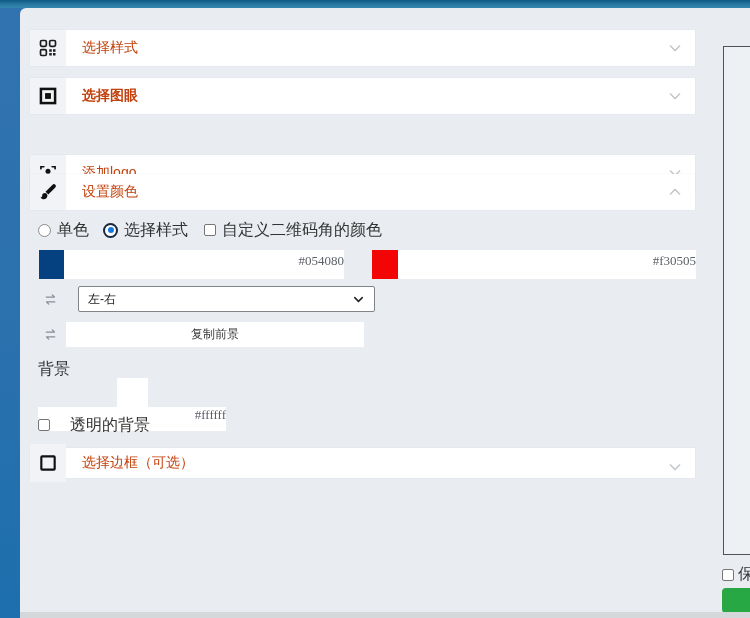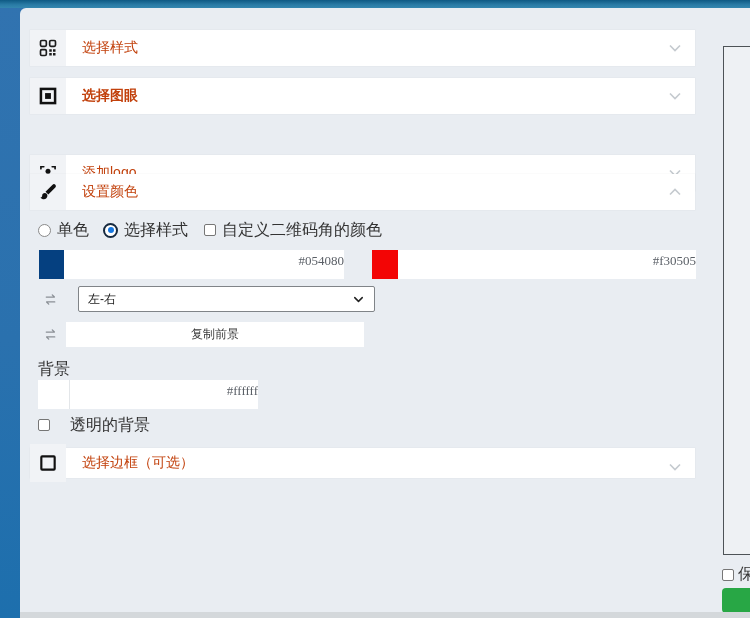--- a/index.html
+++ b/index.html
@@ -184,21 +184,21 @@
       <svg viewBox="0 0 24 24" fill="none" stroke="#8a8f95" stroke-width="1.8" stroke-linecap="round" stroke-linejoin="round">
           <path d="M6 8.5h11.5l-3-3"></path>
           <path d="M18 15.5H6.5l3 3"></path>
         </svg>
     </span>
     <button class="whitebtn" style="width:298px;margin-left:4px;">复制前景</button>
   </div>
 
   <div class="small" style="position:absolute;left:18px;top:351px;">背景</div>
 
-  <div class="row" style="left:18px;top:370px;height:33px;">
+  <div class="row" style="left:18px;top:370px;height:33px;flex-direction:column;">
     <div class="swatch" style="width: 31px; background: rgb(255, 255, 255);" id="bg-swatch"></div>
     <div class="sep"></div>
     <input class="hexinput" style="width: 188px;" value="#ffffff">
   </div>
 
   <div class="row" style="left:18px;top:410px;height:14px;gap:20px;">
     <span class="checkbox"></span>
     <span class="small">透明的背景</span>
   </div>
 

